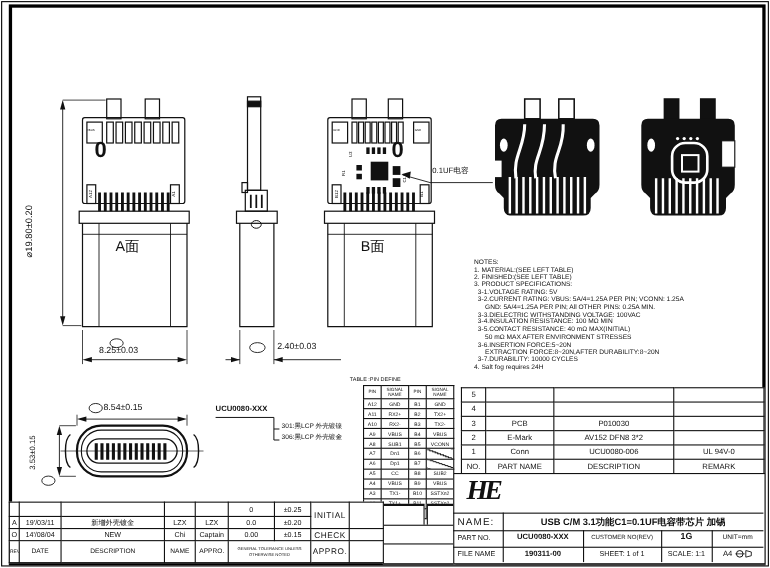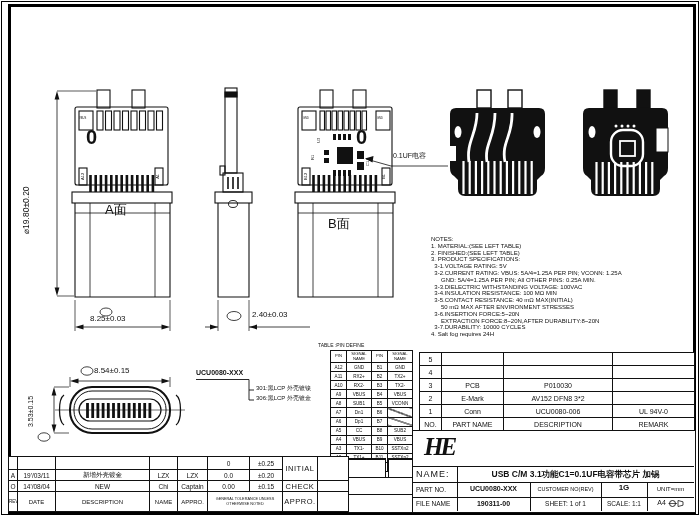--- a/index.html
+++ b/index.html
@@ -189,21 +189,21 @@
         <polygon points="54,433 51.6,424.5 56.4,424.5" fill="#111" stroke="none"></polygon>
         <ellipse cx="44" cy="437" rx="6" ry="4.2" stroke-width="0.8"></ellipse>
       </g>
 
       <g>
         <path d="M196 379.5 H249 V390 H254 M249 390 V400 H254" stroke-width="0.9"></path>
       </g>
     </g>
   </svg>
 
-  <div class="t" style="left:105px;top:203px;font-size:13px">A面</div>
+  <div class="t" style="left:105px;top:217px;font-size:13px">A面</div>
   <div class="t" style="left:328px;top:217px;font-size:13px">B面</div>
   <div class="t vrot" style="left:33px;top:223px;width:80px;height:11px;font-size:8.5px">⌀19.80±0.20</div>
   <div class="t" style="left:90px;top:315px;font-size:8px">8.25±0.03</div>
   <div class="t" style="left:252px;top:311px;font-size:8px">2.40±0.03</div>
   <div class="t" style="left:94px;top:367px;font-size:8px">8.54±0.15</div>
   <div class="t vrot" style="left:37px;top:417px;width:44px;height:10px;font-size:7px">3.53±0.15</div>
   <div class="t" style="left:196px;top:369px;font-size:7px;font-weight:bold">UCU0080-XXX</div>
   <div class="t" style="left:256px;top:385px;font-size:6px">301:黑LCP 外壳镀镍</div>
   <div class="t" style="left:256px;top:395px;font-size:6px">306:黑LCP 外壳镀金</div>
   <div class="t" style="left:393px;top:152px;font-size:7px">0.1UF电容</div>

